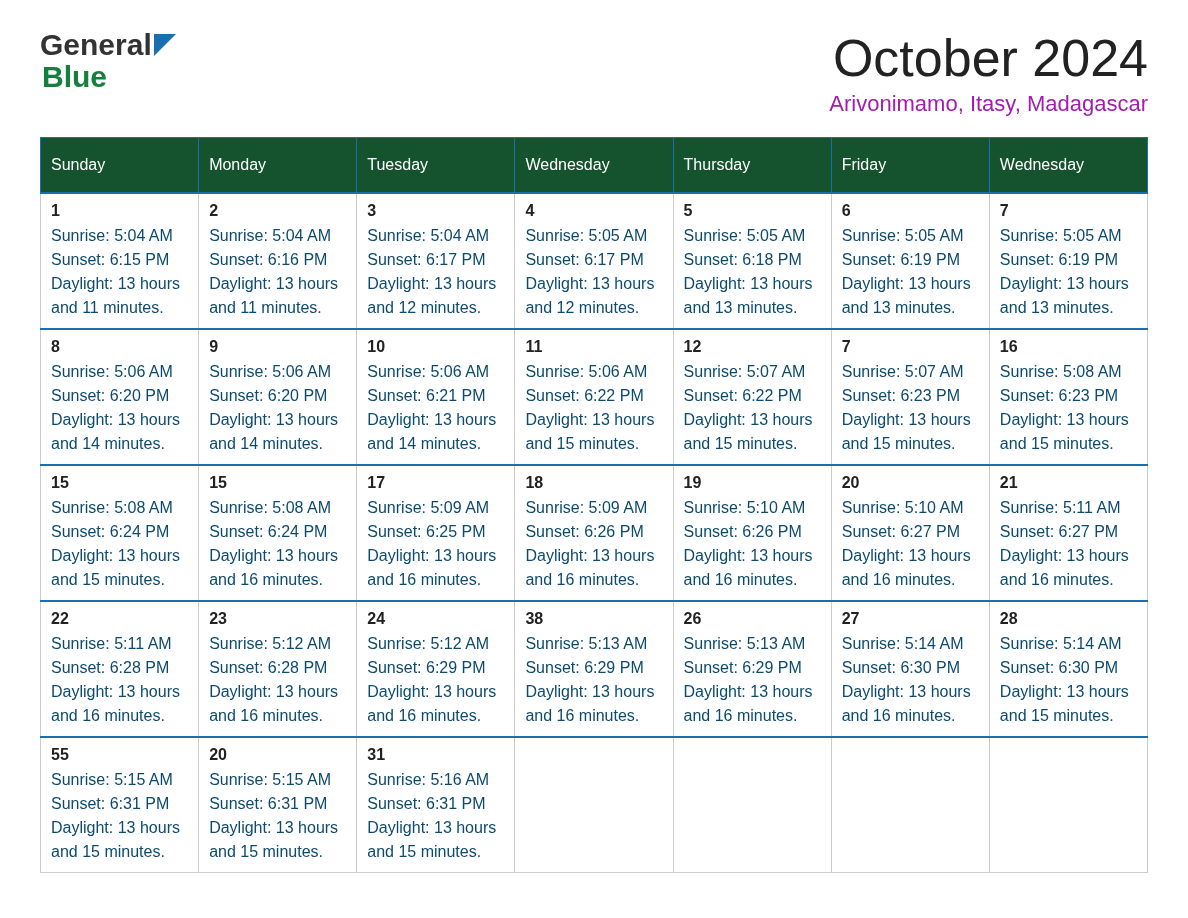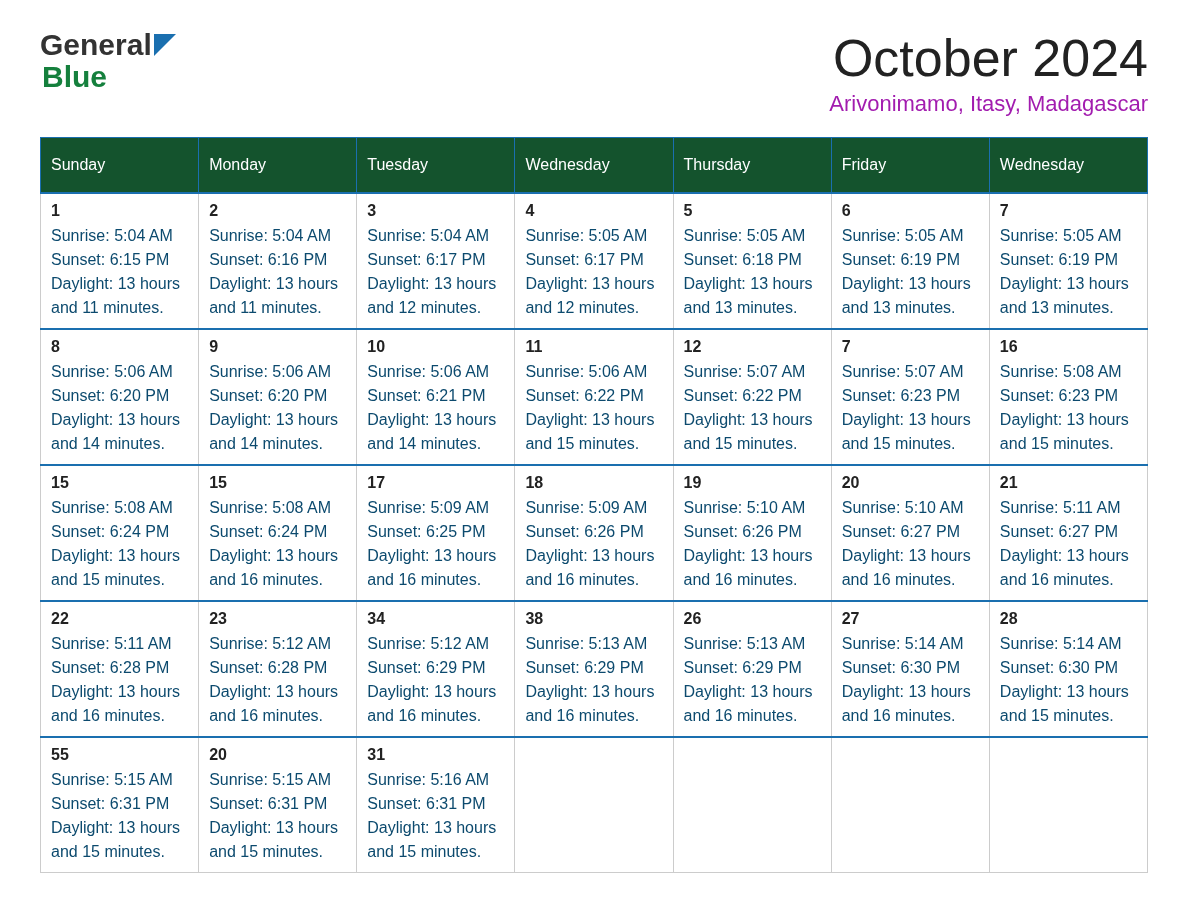--- a/index.html
+++ b/index.html
@@ -199,21 +199,21 @@
       <tr>
         <td>
           <div class="day-number">22</div>
           <div class="day-info">Sunrise: 5:11 AM<br>Sunset: 6:28 PM<br>Daylight: 13 hours<br>and 16 minutes.</div>
         </td>
         <td>
           <div class="day-number">23</div>
           <div class="day-info">Sunrise: 5:12 AM<br>Sunset: 6:28 PM<br>Daylight: 13 hours<br>and 16 minutes.</div>
         </td>
         <td>
-          <div class="day-number">34</div>
+          <div class="day-number">24</div>
           <div class="day-info">Sunrise: 5:12 AM<br>Sunset: 6:29 PM<br>Daylight: 13 hours<br>and 16 minutes.</div>
         </td>
         <td>
           <div class="day-number">38</div>
           <div class="day-info">Sunrise: 5:13 AM<br>Sunset: 6:29 PM<br>Daylight: 13 hours<br>and 16 minutes.</div>
         </td>
         <td>
           <div class="day-number">26</div>
           <div class="day-info">Sunrise: 5:13 AM<br>Sunset: 6:29 PM<br>Daylight: 13 hours<br>and 16 minutes.</div>
         </td>

